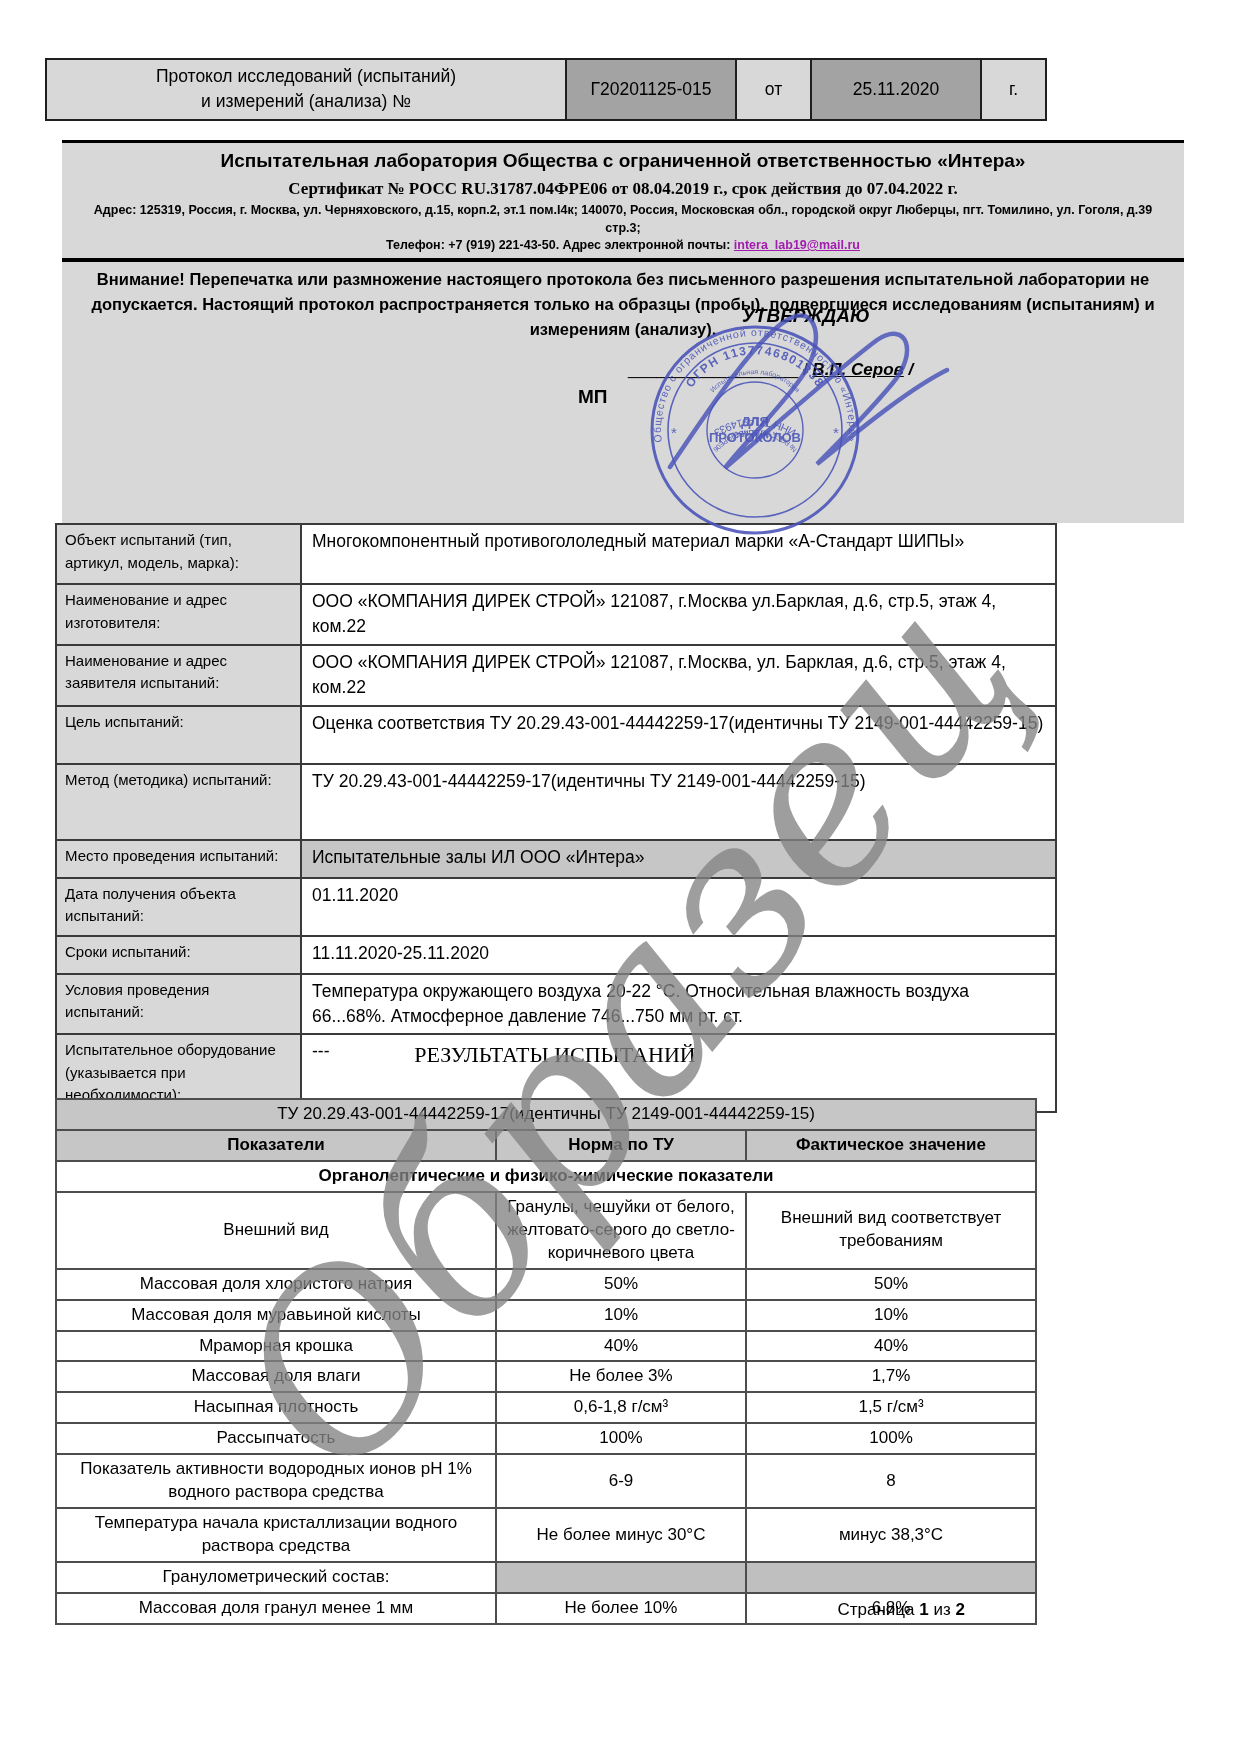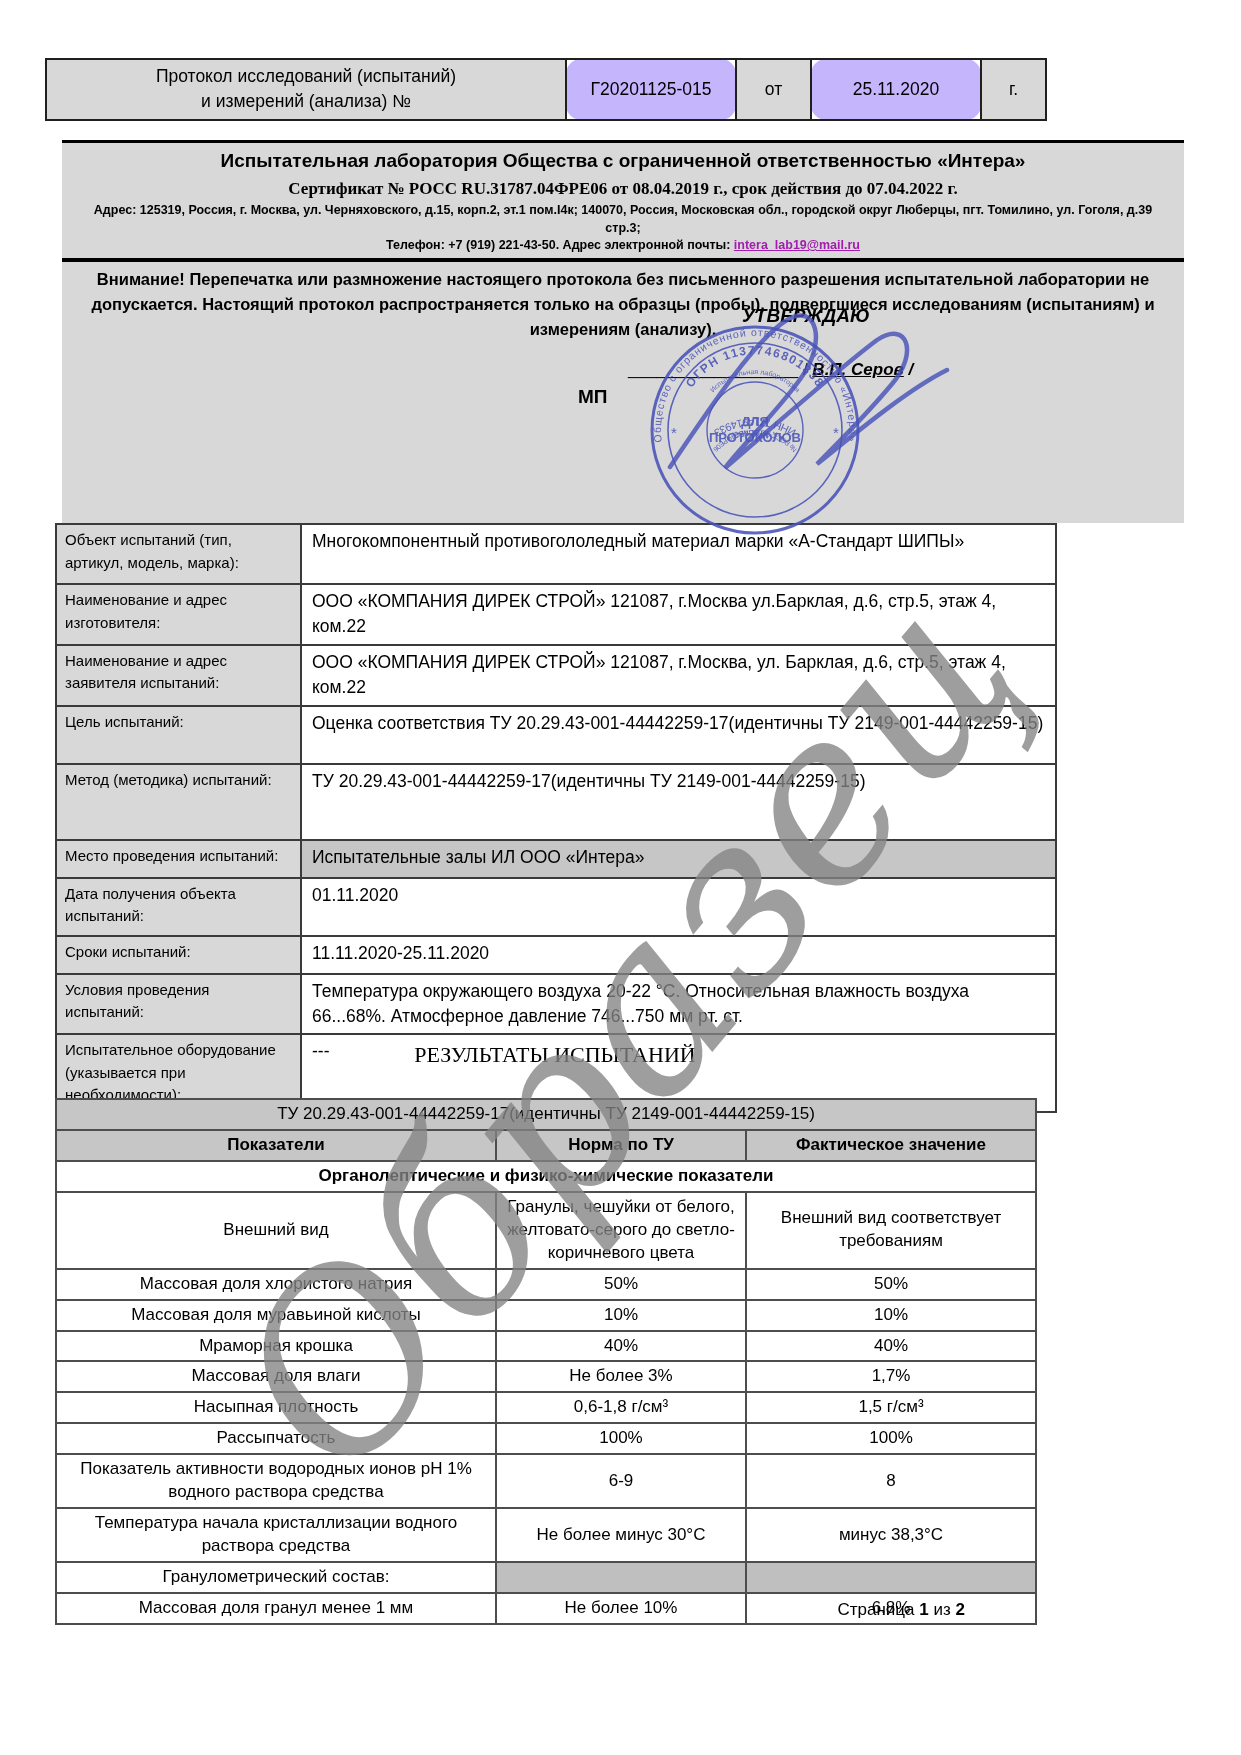--- a/index.html
+++ b/index.html
@@ -2,21 +2,21 @@
 <html><head>
 <meta charset="utf-8">
 <style>
   html,body{margin:0;padding:0;background:#fff;}
   .page{position:relative;width:1241px;height:1755px;background:#fff;overflow:hidden;
         font-family:"Liberation Sans",sans-serif;color:#000;}
   
   .hdr-table{position:absolute;left:45px;top:58px;width:1000px;border-collapse:collapse;table-layout:fixed;}
   .hdr-table td{border:2px solid #1f1f1f;text-align:center;vertical-align:middle;font-size:17.5px;padding:4px 2px;}
   .hdr-title{background:#d8d8d8;white-space:pre-line;line-height:1.45;}
-  .hdr-orange{background:#c4b5fd;border-radius:15px;}
+  .hdr-orange{background:#a3a3a3;}
   .hdr-gray{background:#d8d8d8;}
   
   .gray-band{position:absolute;left:62px;top:140px;width:1122px;height:380px;background:#d8d8d8;border-top:3px solid #000;}
   .lab-title{font-size:19px;font-weight:bold;text-align:center;padding-top:7px;}
   .lab-cert{font-family:"Liberation Serif",serif;font-weight:bold;font-size:17px;text-align:center;margin-top:7px;}
   .lab-addr{font-size:12.5px;font-weight:bold;text-align:center;margin-top:3px;line-height:1.4;padding:0 30px;}
   .lab-phone{font-size:12.5px;font-weight:bold;text-align:center;margin-top:1px;}
   .lab-phone a{color:#a21caf;text-decoration:underline;}
   .hr-thick{height:4px;background:#000;margin-top:6px;}
   .warning{font-size:16.5px;font-weight:bold;text-align:center;line-height:1.5;padding:5px 12px 0 12px;}

